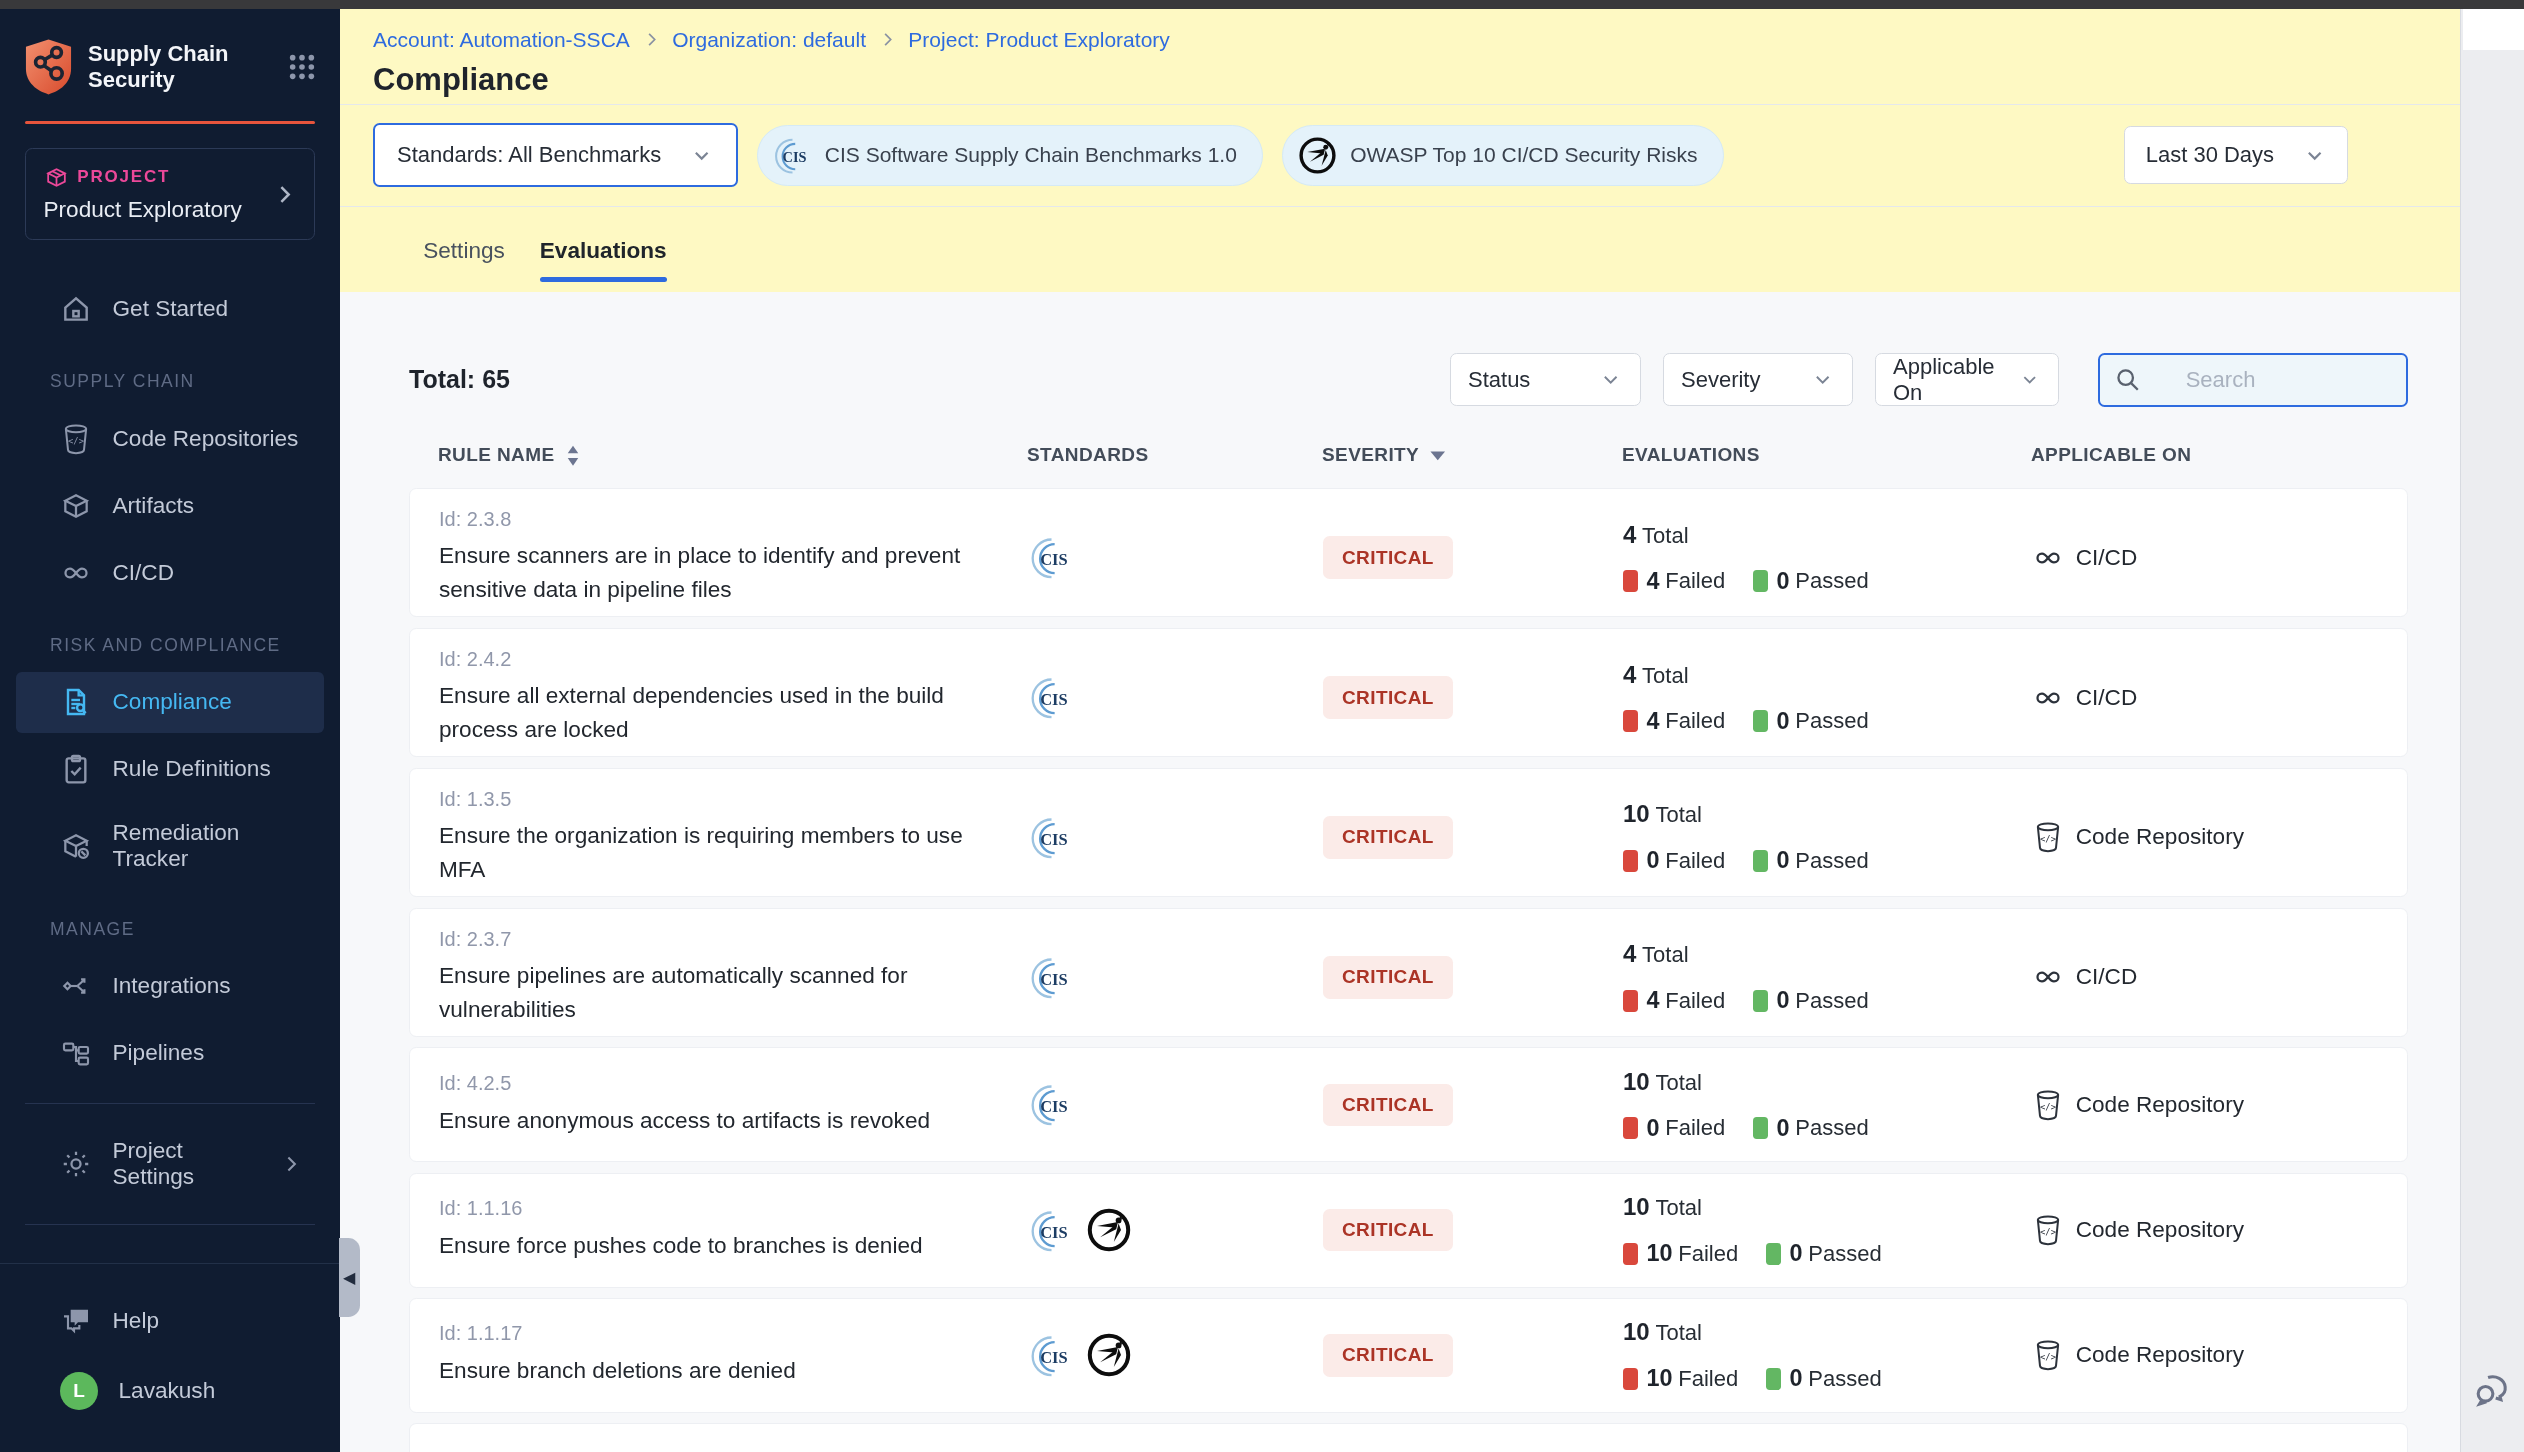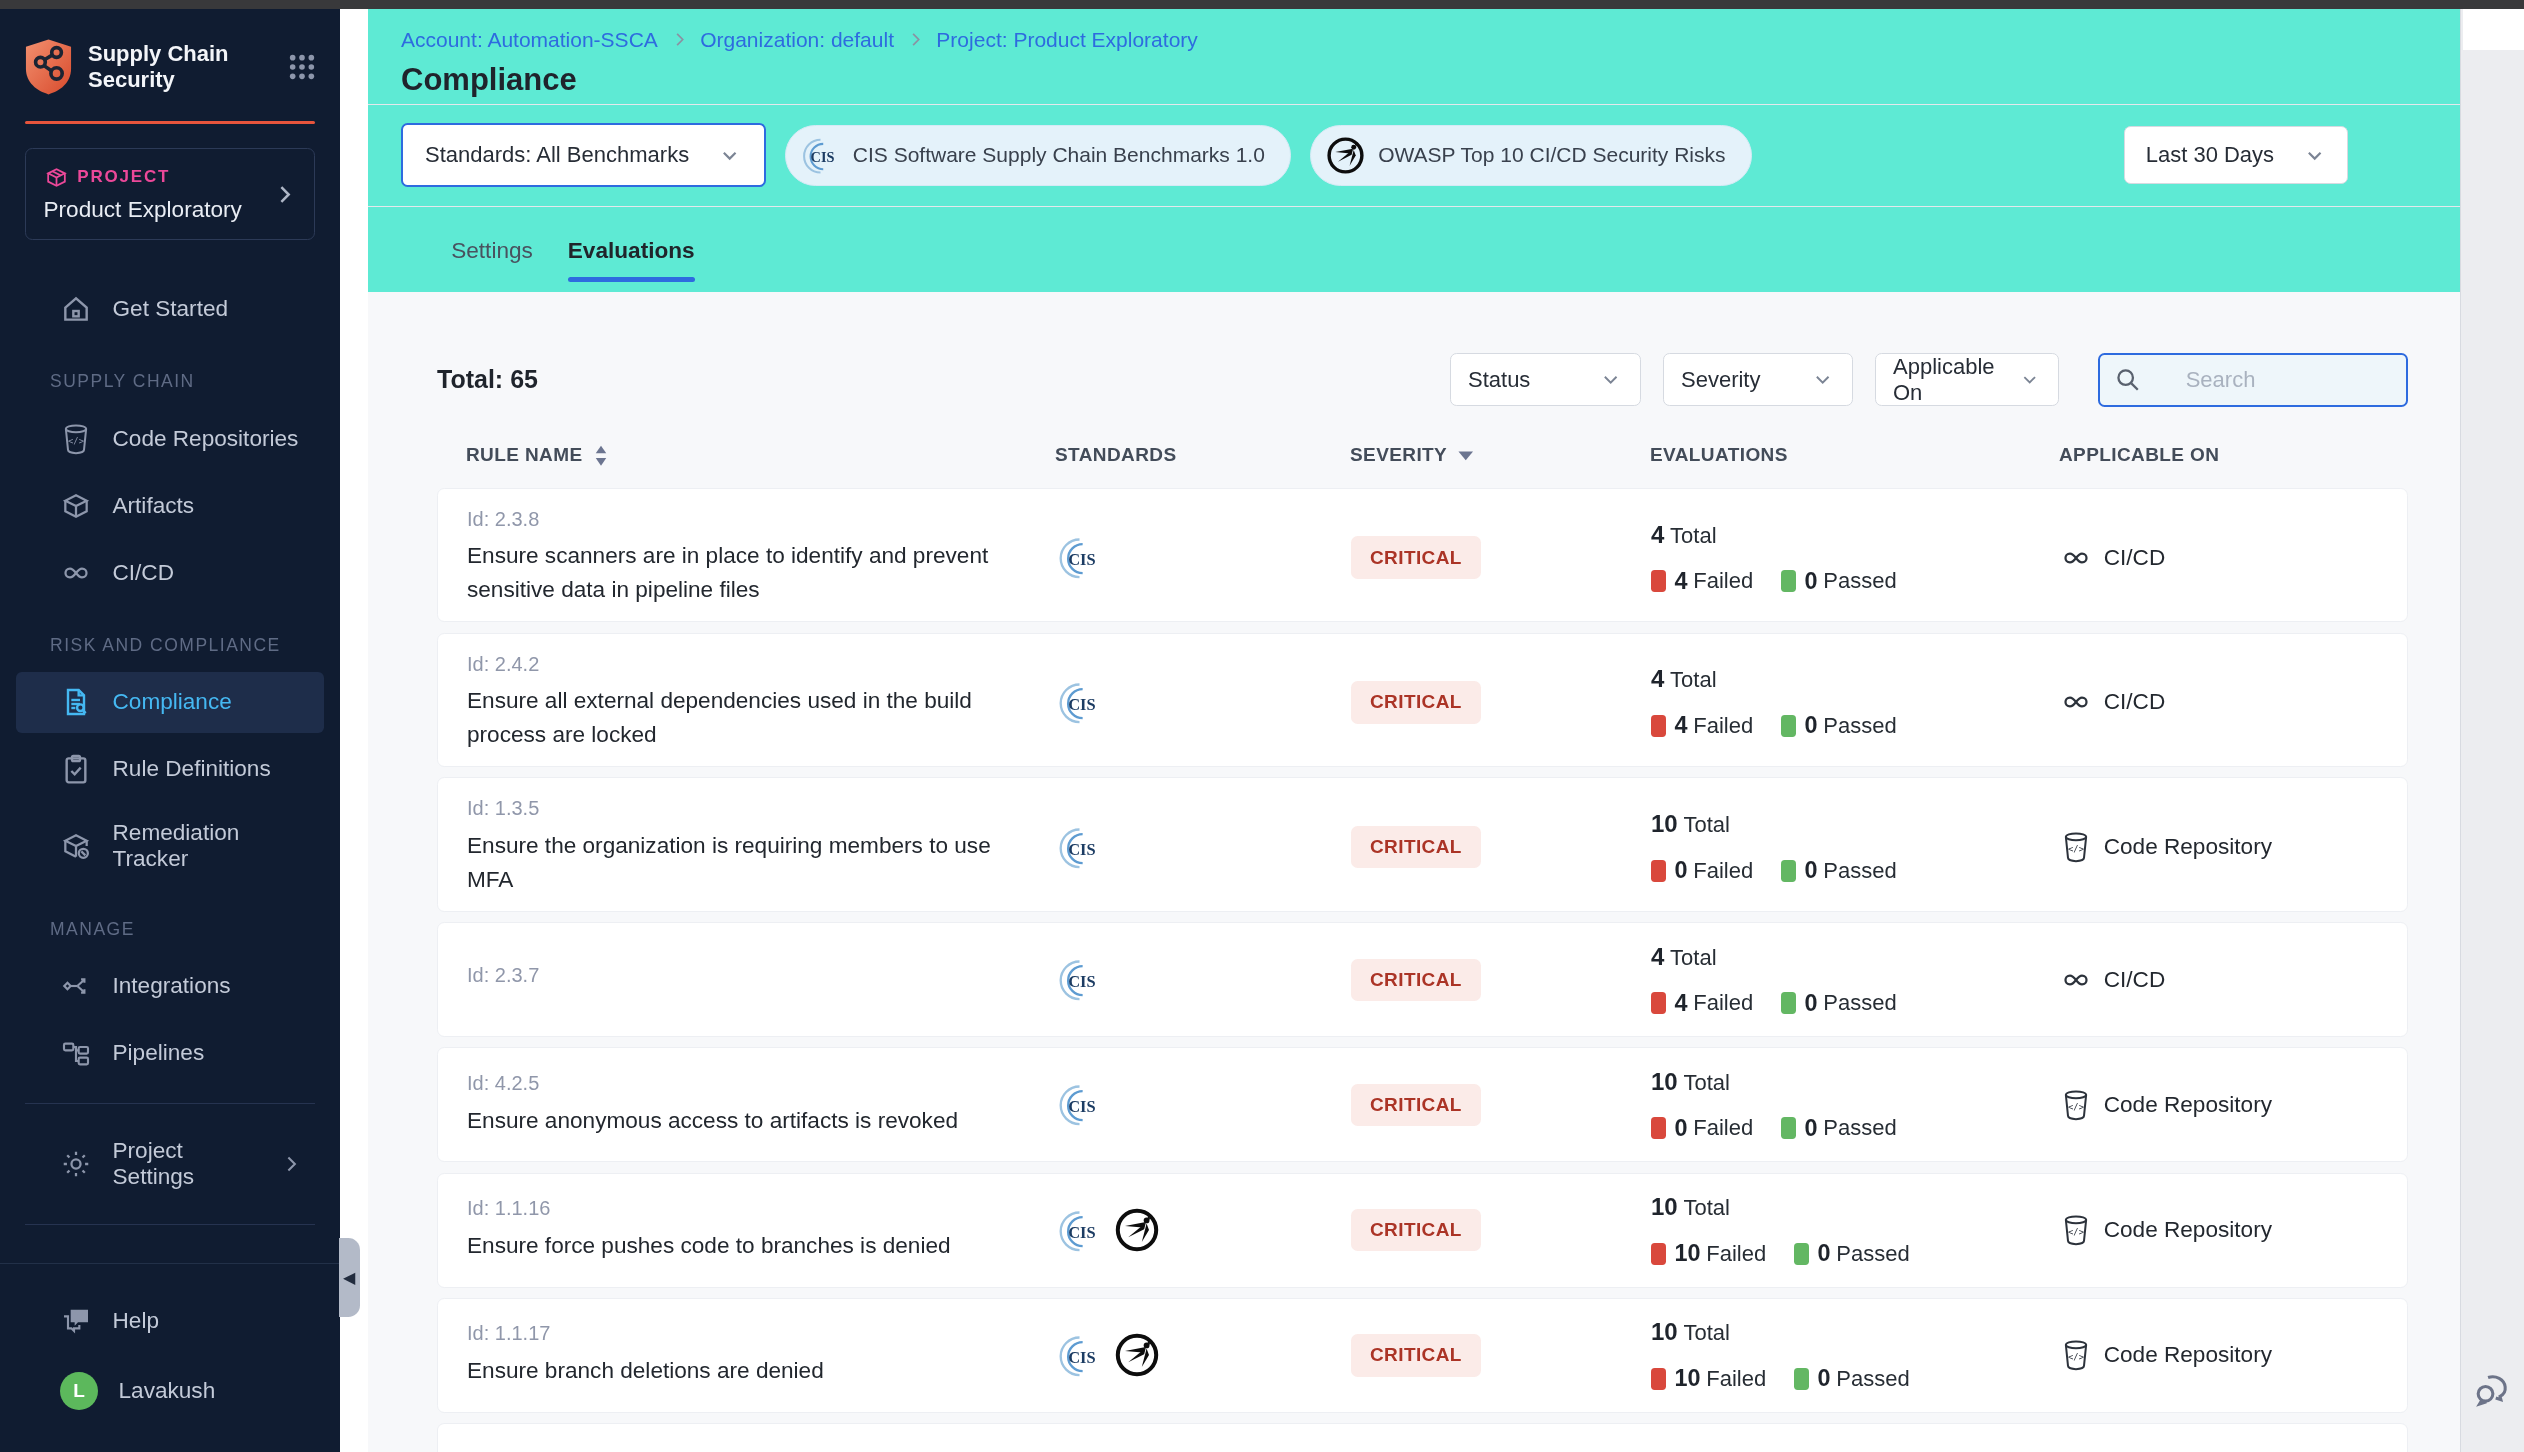--- a/index.html
+++ b/index.html
@@ -27,21 +27,21 @@
   .nav-section { padding:26px 22px 10.2px 50px; font-size:17.5px; letter-spacing:1.5px; color:#5f6b85; font-weight:400; }
   .nav-div { height:1.5px; background:#263350; margin:19px 25px; }
   .nav-item .grow { flex:1; }
   .nav-item .end-ic { width:28px; height:28px; color:#8d96ab; }
   .sidebar-bottom { border-top:1.5px solid #223048; padding:20.5px 0 22px 0; }
   .avatar { width:38px; height:38px; border-radius:50%; background:#5cb85c; color:#fff; font-size:19px; font-weight:700; display:flex; align-items:center; justify-content:center; flex:0 0 auto; }
   .collapse-handle { position:absolute; left:339px; top:1238px; width:20.5px; height:79px; background:#b3bac8; border-radius:0 11.7px 11.7px 0; display:flex; align-items:center; justify-content:center; z-index:40; cursor:pointer; }
   .collapse-handle span { color:#222c3e; font-size:16px; }
 
   
-  .main { position:absolute; left:340px; top:8.8px; right:64px; bottom:0; background:#5eead4; display:flex; flex-direction:column; overflow:hidden;margin-left:28px; }
+  .main { position:absolute; left:340px; top:8.8px; right:64px; bottom:0; background:#fef9c3; display:flex; flex-direction:column; overflow:hidden; }
   .gutter { position:absolute; right:0; top:8.8px; bottom:0; width:64px; background:#ecedf0; border-left:1.5px solid #d8dbe1; z-index:6; }
   .gutter-top-white { position:absolute; top:0; left:1.5px; right:0; height:41px; background:#fff; }
   .chat-widget { position:absolute; right:11.7px; bottom:42px; width:41px; height:41px; color:#6d7489; cursor:pointer; }
 
   .page-header { height:96px; padding:19px 0 0 33px; border-bottom:1.5px solid #e5e8ec; }
   .breadcrumb { display:flex; align-items:center; gap:11.7px; font-size:21px; color:#2e6bdf; }
   .crumb { cursor:pointer; }
   .crumb-sep { width:19px; height:19px; color:#8a92a2; }
   .page-title { margin-top:10.2px; font-size:31px; font-weight:700; color:#1f242c; }
 
@@ -518,20 +518,21 @@
 
       <svg class="ic-repo" viewBox="0 0 24 24">
               <use href="#ic-repo"></use>
             </svg>
       <span>Code Repository</span>
     </div>
   </div>
         <div class="row-card grid-cols">
     <div class="cell-rule">
       <div class="rule-id">Id: 2.3.7</div>
+      <div class="rule-name">Ensure pipelines are automatically scanned for vulnerabilities</div>
     </div>
     <div class="cell-standards">
       <svg class="cis-logo" viewBox="0 0 60 60">
               <use href="#ic-cis"></use>
             </svg>
 
     </div>
     <div class="cell-severity">
       <span class="badge">CRITICAL</span>
     </div>

